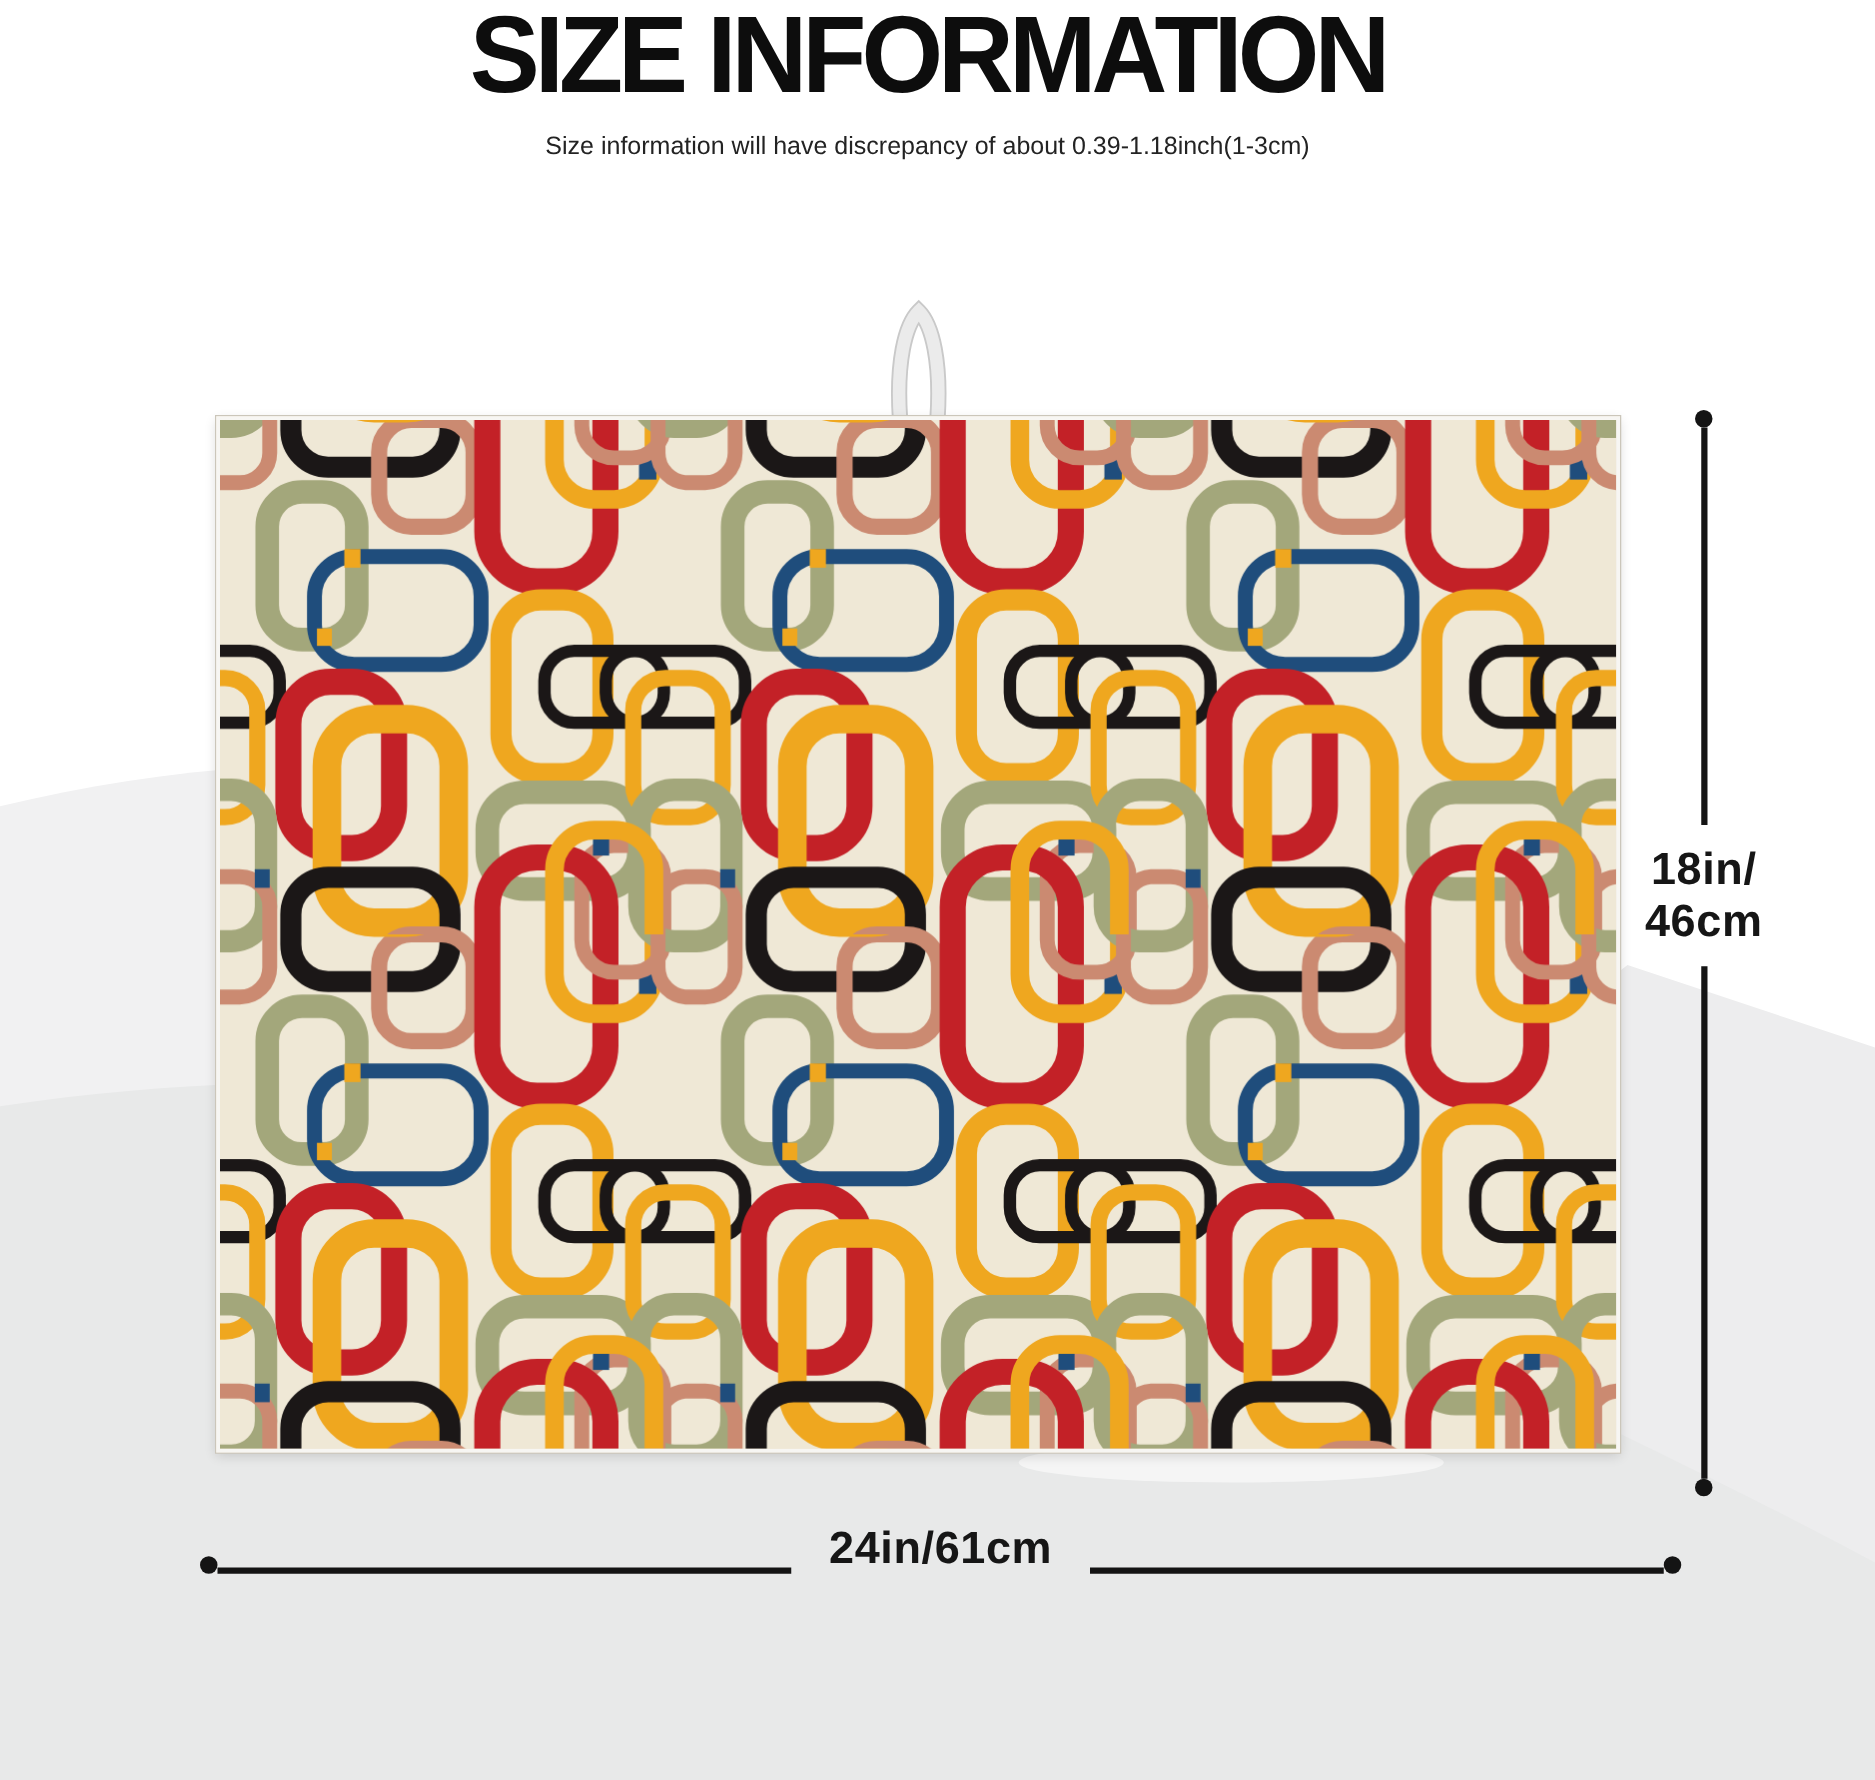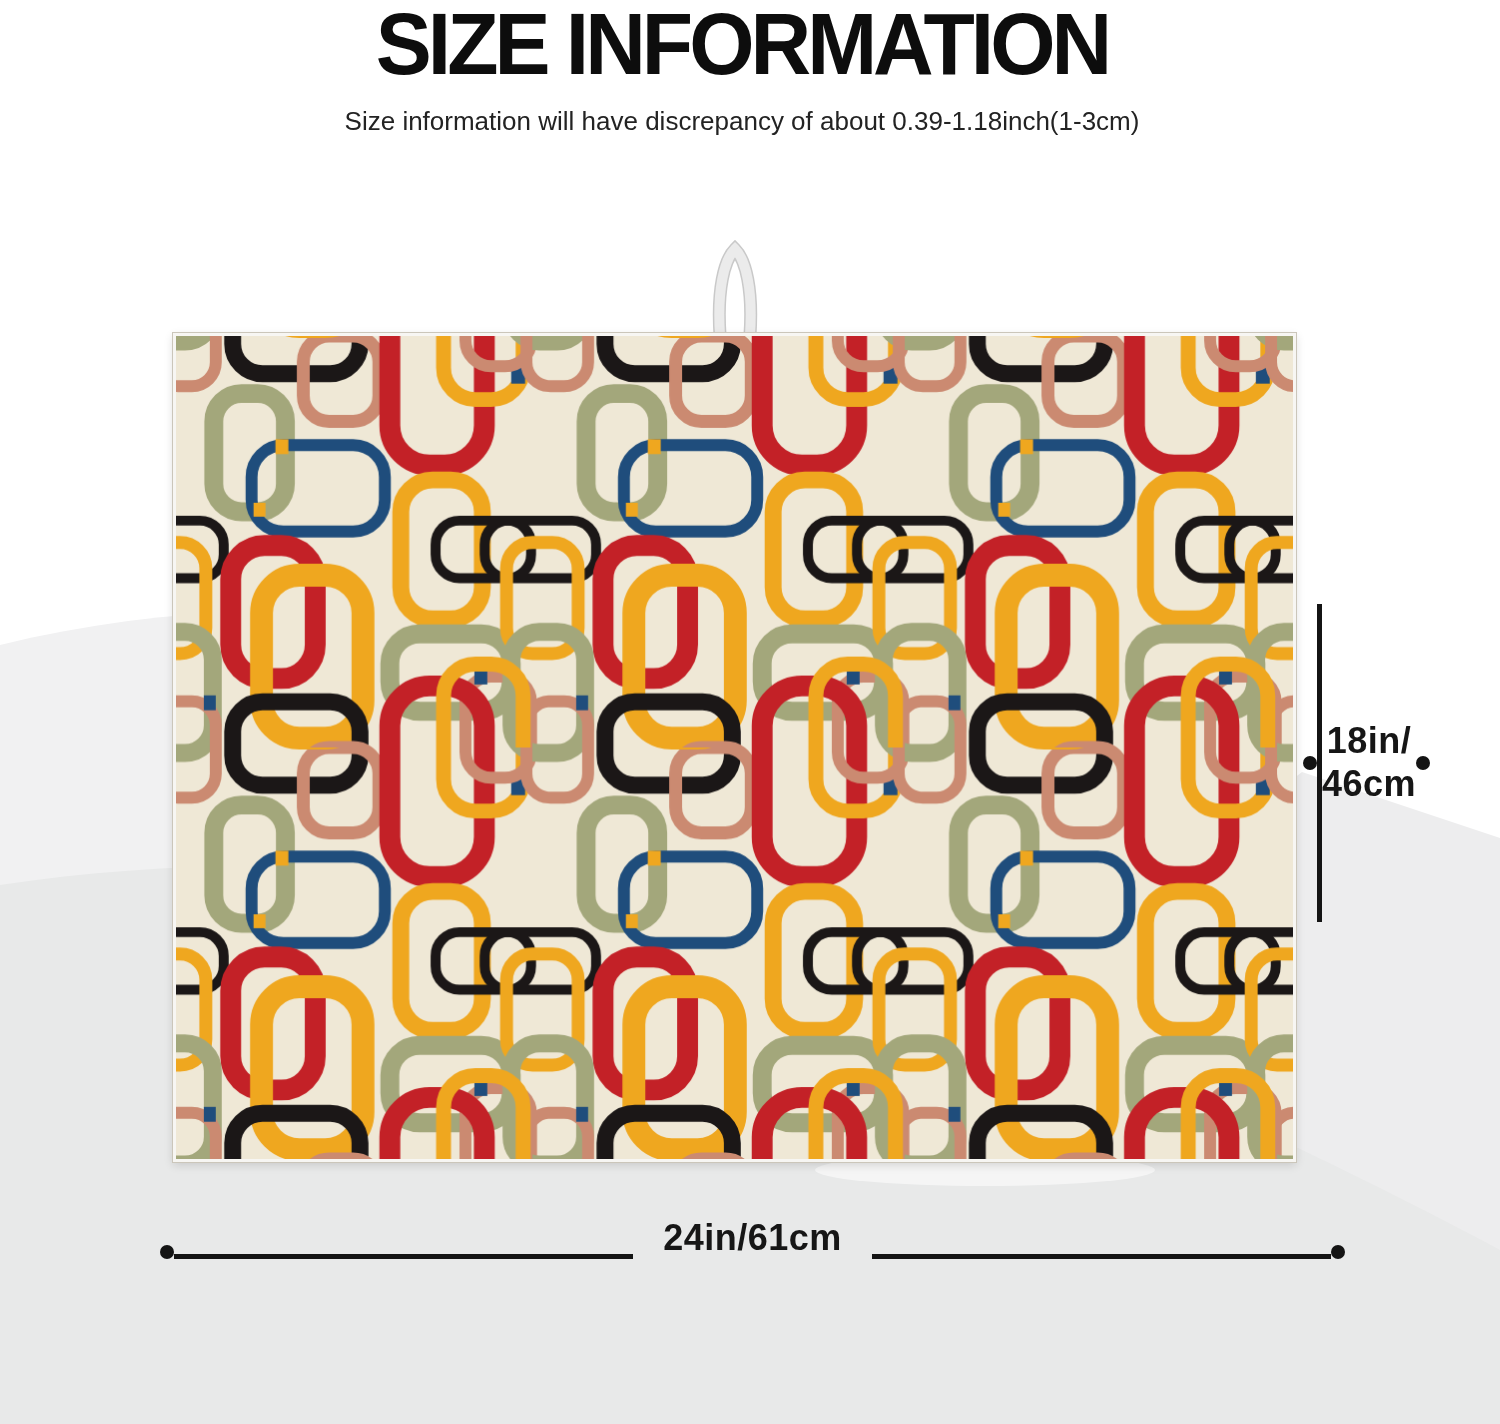--- a/index.html
+++ b/index.html
@@ -12,37 +12,37 @@
 
   .header{position:absolute;left:0;top:0;width:1484px;text-align:center;z-index:3;}
   .page-title{
     margin:0;padding-top:0px;
     font-size:84px;font-weight:bold;letter-spacing:-4px;
     color:#0d0d0d;line-height:1.0;
     transform:scaleY(1.04);transform-origin:top center;
   }
   .page-subtitle{
     margin:0;margin-top:22px;
-    font-size:26px;font-weight:400;color:#232323;letter-spacing:0px;
+    font-size:20px;font-weight:400;color:#232323;letter-spacing:0px;
   }
 
   .mat{
     position:absolute;left:173px;top:333px;width:1123px;height:829px;
     box-sizing:border-box;z-index:2;
     border:3px solid #f7f6f3;
     box-shadow:0 0 0 1px #cbc6ba, 0 3px 9px rgba(0,0,0,.14);
     background:var(--mat-background,#efe8d6);
   }
   .mat svg{display:block;width:100%;height:100%;}
 
   .loop{position:absolute;left:700px;top:238px;width:70px;height:100px;z-index:1;}
 
   .dim-v{
     position:absolute;left:1303px;top:328px;height:869px;width:120px;
-    display:flex;flex-direction:row;align-items:center;z-index:3;
+    display:flex;flex-direction:column;align-items:center;z-index:3;
   }
   .dim-h{
     position:absolute;left:160px;top:1217px;width:1185px;height:42px;
     display:flex;flex-direction:row;align-items:flex-end;z-index:3;
   }
   .dim-dot{width:14px;height:14px;border-radius:50%;background:var(--dimension-line,#111);flex:none;}
   .vseg{width:5px;background:var(--dimension-line,#111);flex:none;}
   .vseg.grow{flex:1;}
   .hseg{height:5px;background:var(--dimension-line,#111);flex:1;}
   .dim-label{

